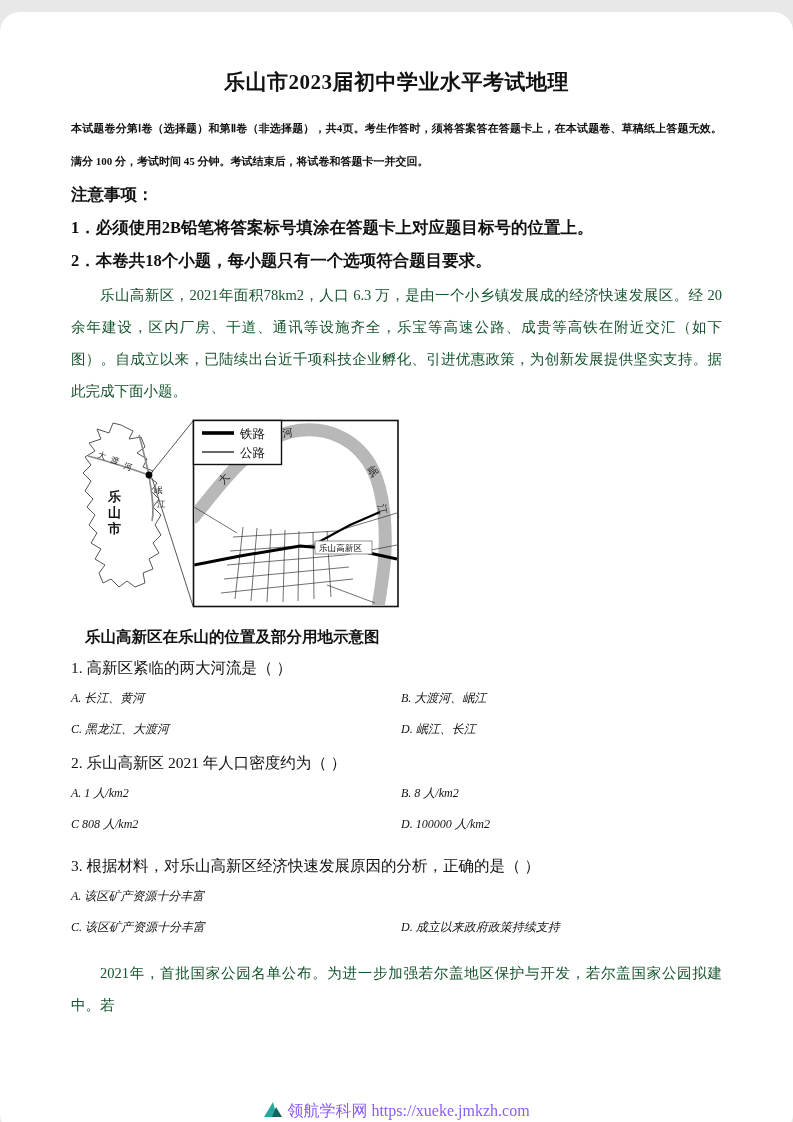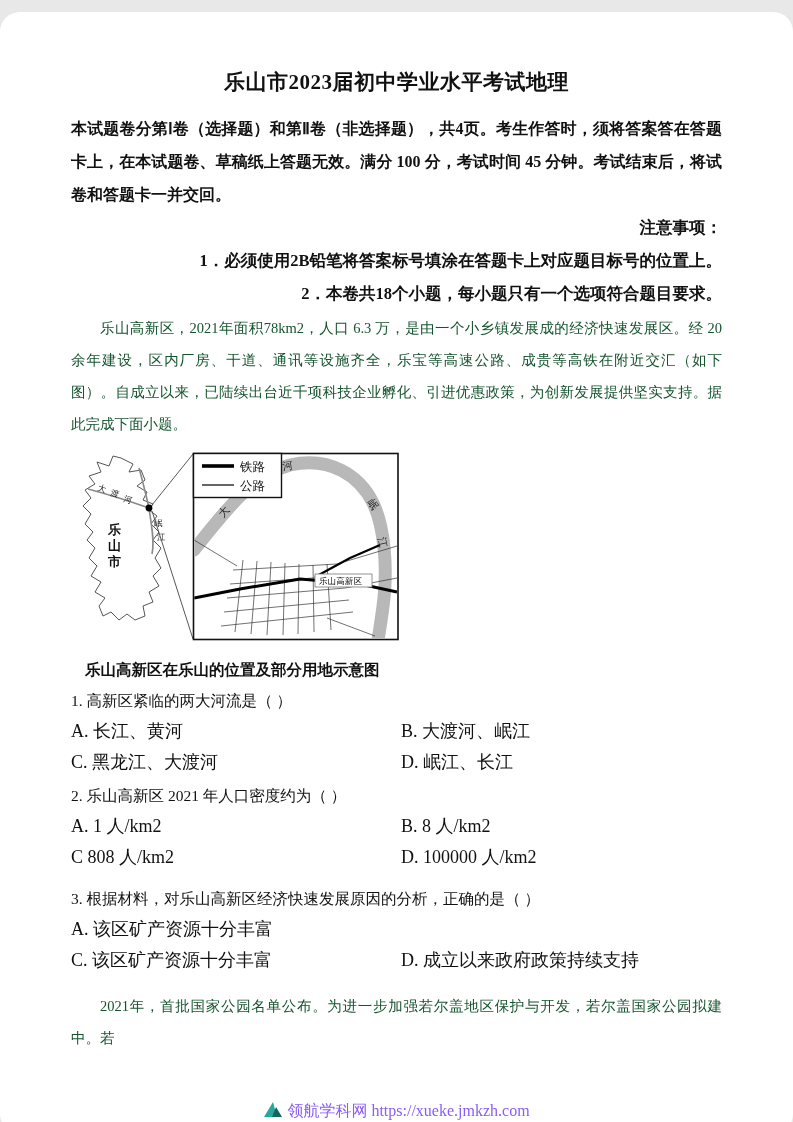--- a/index.html
+++ b/index.html
@@ -19,38 +19,37 @@
 
   .title {
     text-align: center;
     font-size: 21px;
     font-weight: bold;
     margin: 0 0 16px 0;
     letter-spacing: 0.5px;
   }
   .intro {
     font-weight: bold;
-    font-size: 16px;
+    font-size: 11px;
     line-height: 33px;
     text-align: justify;
     margin: 0;
   }
   .section-title {
     text-align: center;
     font-weight: bold;
     font-size: 16.5px;
     line-height: 33px;
     margin: 0;
   }
   .notice-title, .notice-item, .part-title {
     font-weight: bold;
     font-size: 16.5px;
     line-height: 33px;
     margin: 0;
-    text-align: right;
   }
   .passage {
     font-size: 14.5px;
     line-height: 32px;
     text-align: justify;
     text-indent: 2em;
     margin: 2px 0 4px 0;
     color: #14532d;
   }
   .map-figure { margin: 8px 0 0 4px; }
@@ -60,22 +59,23 @@
     margin: 10px 0 4px 10px;
   }
   .question-stem {
     font-size: 15.5px;
     line-height: 31px;
     margin: 2px 0 0 0;
   }
   .q3 { margin-top: 10px; }
   .opt-row {
     display: flex;
-    font-size: 18px;
+    font-size: 12px;
     line-height: 31px;
+    font-style: italic;
   }
   .opt-row .opt-left { width: 330px; flex: 0 0 330px; }
   .passage2 { margin-top: 14px; }
   .footer {
     position: absolute;
     left: 0; right: 0;
     bottom: 12px;
     text-align: center;
     color: #8b5cf6;
     font-size: 16px;

